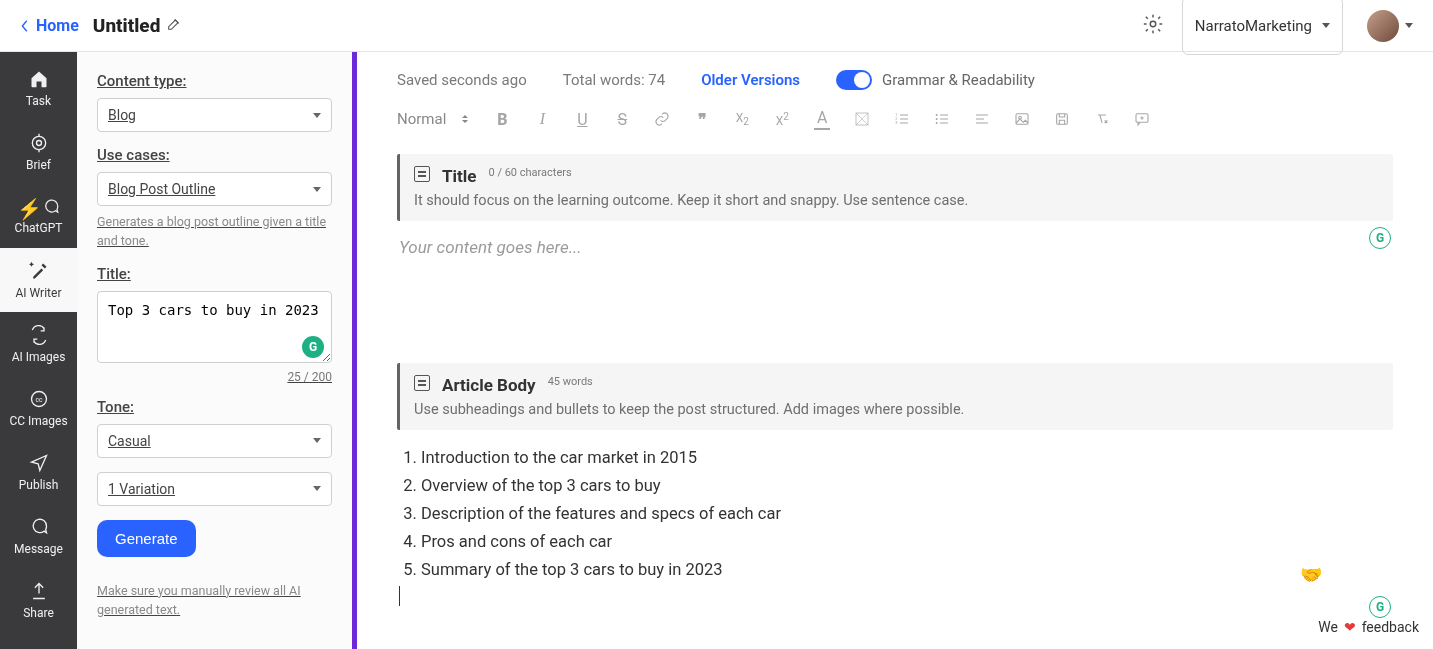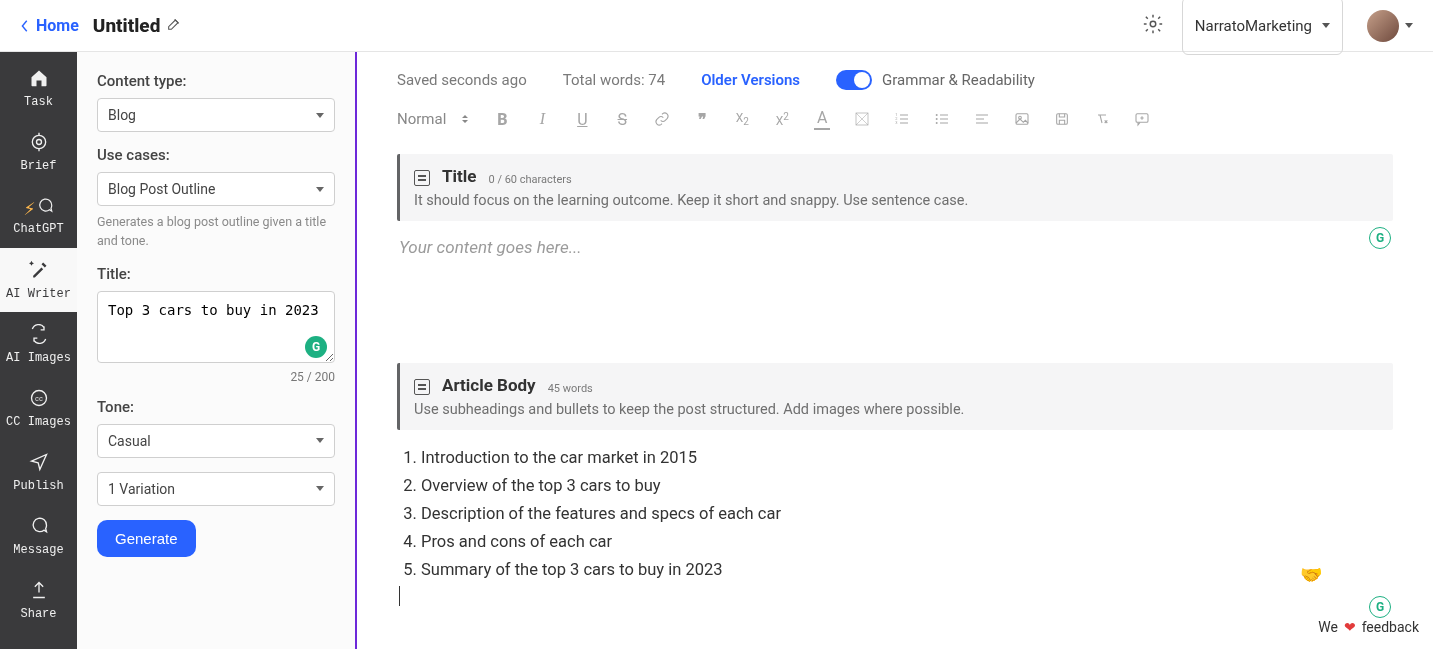--- a/index.html
+++ b/index.html
@@ -83,40 +83,40 @@
   }
   .rail-item {
     display: flex;
     flex-direction: column;
     align-items: center;
     justify-content: center;
     height: 64px;
     font-size: 12px;
     cursor: pointer;
     gap: 2px;
-    font-family: Liberation Mono, monospace;
   }
   .rail-item .ico { font-size: 20px; line-height: 1; }
   .rail-item.active {
     background: #f8f8f8;
     color: #3a3a3c;
   }
   .rail-item.chatgpt .ico { position: relative; }
   .bolt { color: #ffb84d; }
 
   
   .left-panel {
     width: 280px;
     background: #fbfbfb;
-    border-right: 2px solid #6d28d9;
+    border-right: 5px solid #6d28d9;
     padding: 16px 20px;
     font-size: 14px;
     color: #444;
     position: relative;
     overflow-y: auto;
+    text-decoration: underline;
   }
   .collapse-tab {
     position: absolute;
     right: -18px;
     top: 232px;
     width: 18px;
     height: 70px;
     background: #3a3a3c;
     border-radius: 0 10px 10px 0;
     display: flex;
@@ -250,21 +250,21 @@
   
   .section-card {
     border-left: 3px solid #636466;
     background: #f5f5f6;
     border-radius: 2px;
     padding: 12px 14px;
     margin-top: 20px;
   }
   .section-card .row1 {
     display: flex;
-    align-items: flex-end;
+    align-items: flex-start;
     gap: 12px;
   }
   .section-card .row1 .icon-sq {
     width: 16px; height: 16px;
     border: 1.5px solid #555;
     border-radius: 2px;
     display: inline-flex;
     align-items: center;
     justify-content: center;
   }
@@ -489,20 +489,21 @@
 
     <div class="lp-row">
       <div class="select-like">
         <span>1 Variation</span>
         <span class="caret-down"></span>
       </div>
     </div>
 
     <button class="btn-primary">Generate</button>
 
+    <div class="footnote">Make sure you manually review all AI generated text.</div>
   </div>
 
   <div class="editor">
 
     <div class="ed-statusbar">
       <span>Saved seconds ago</span>
       <span>Total words: 74</span>
       <span class="older-versions">Older Versions</span>
       <span style="display:flex;align-items:center;gap:10px;">
         <span class="toggle">

